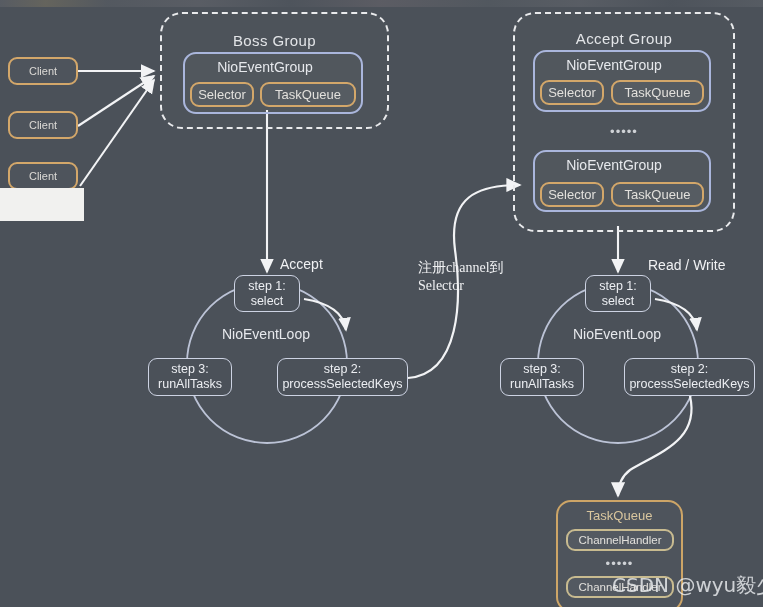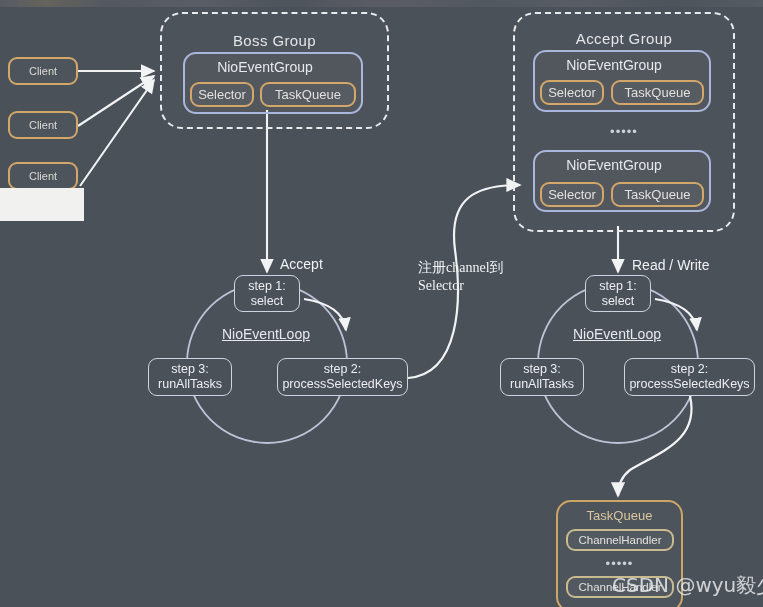--- a/index.html
+++ b/index.html
@@ -113,21 +113,20 @@
     justify-content: center;
     line-height: 1.18;
     white-space: nowrap;
   }
 
   .loop-label {
     position: absolute;
     color: #e7e9ed;
     font-size: 14px;
     white-space: nowrap;
-    text-decoration: underline;
   }
   .edge-label {
     position: absolute;
     color: #f0f1f3;
     font-size: 14px;
     white-space: nowrap;
     text-align: left;
     line-height: 1.25;
   }
   .dots {
@@ -271,21 +270,21 @@
     <span>step 3:</span>
     <span>runAllTasks</span>
   </div>
   <div class="loop-label" style="left:222px; top:326px;">NioEventLoop</div>
 
   <div class="edge-label" style="left:418px; top:259px; width:110px;font-family:Liberation Serif, serif;">
     <div>注册channel到</div>
     <div>Selector</div>
   </div>
 
-  <div class="edge-label" style="left:632px; top:257px;">Read / Write</div>
+  <div class="edge-label" style="left:648px; top:257px;">Read / Write</div>
 
   <div class="step" style="left:585px; top:275px; width:66px; height:37px;">
     <span>step 1:</span>
     <span>select</span>
   </div>
   <div class="step" style="left:624px; top:358px; width:131px; height:38px;">
     <span>step 2:</span>
     <span>processSelectedKeys</span>
   </div>
   <div class="step" style="left:500px; top:358px; width:84px; height:38px;">

